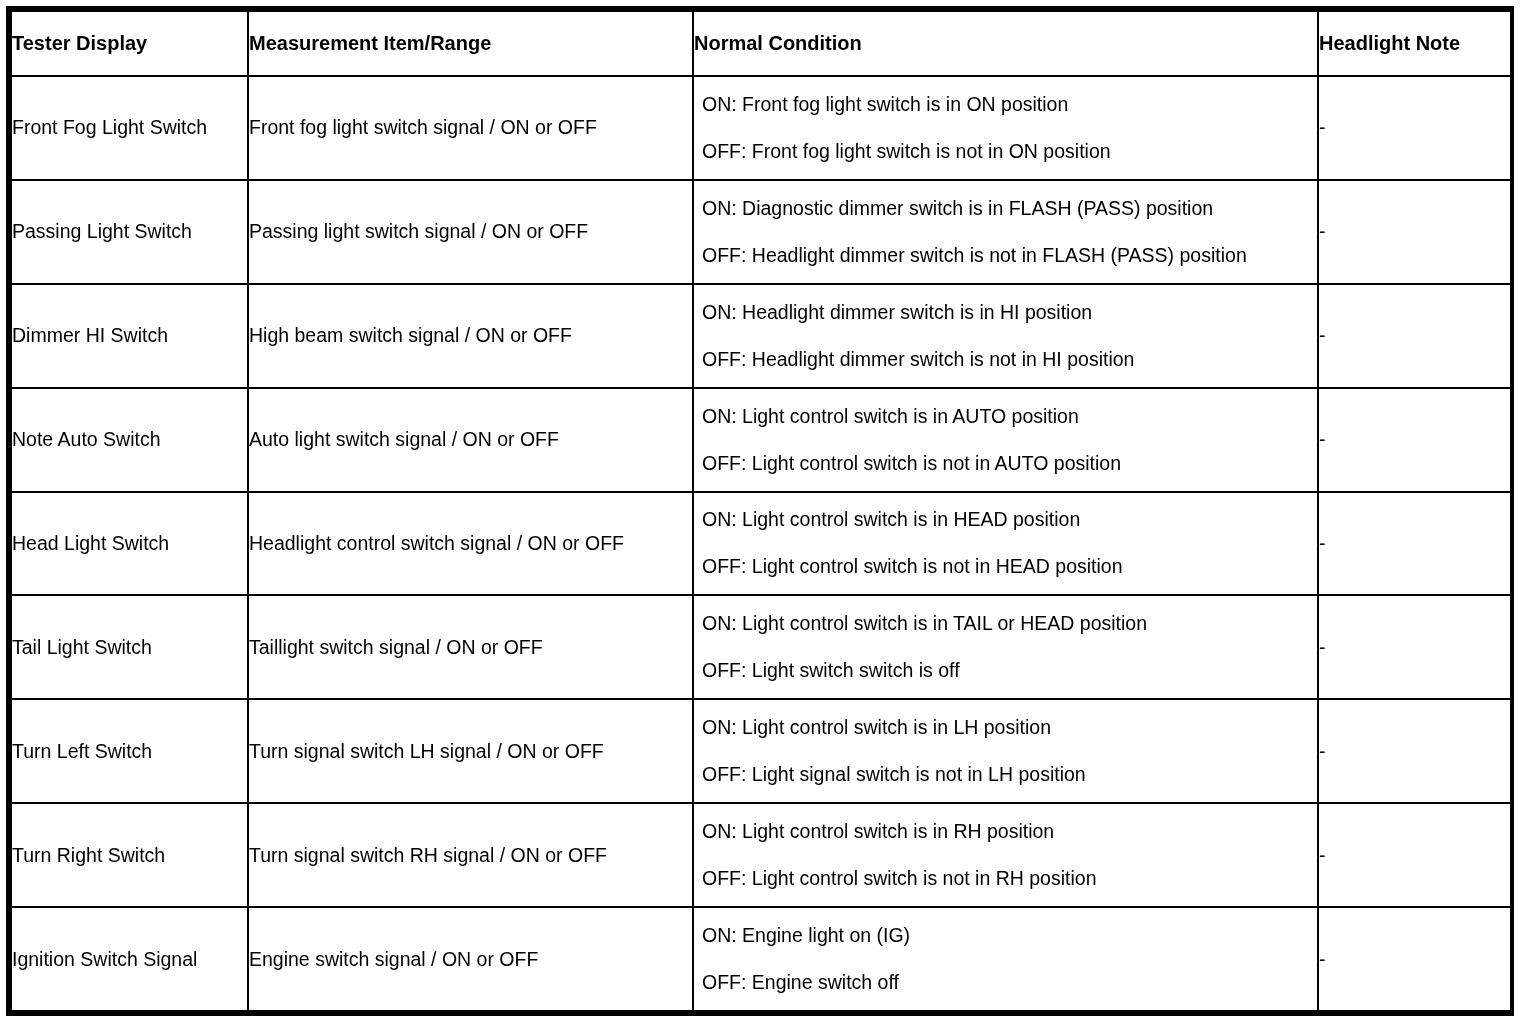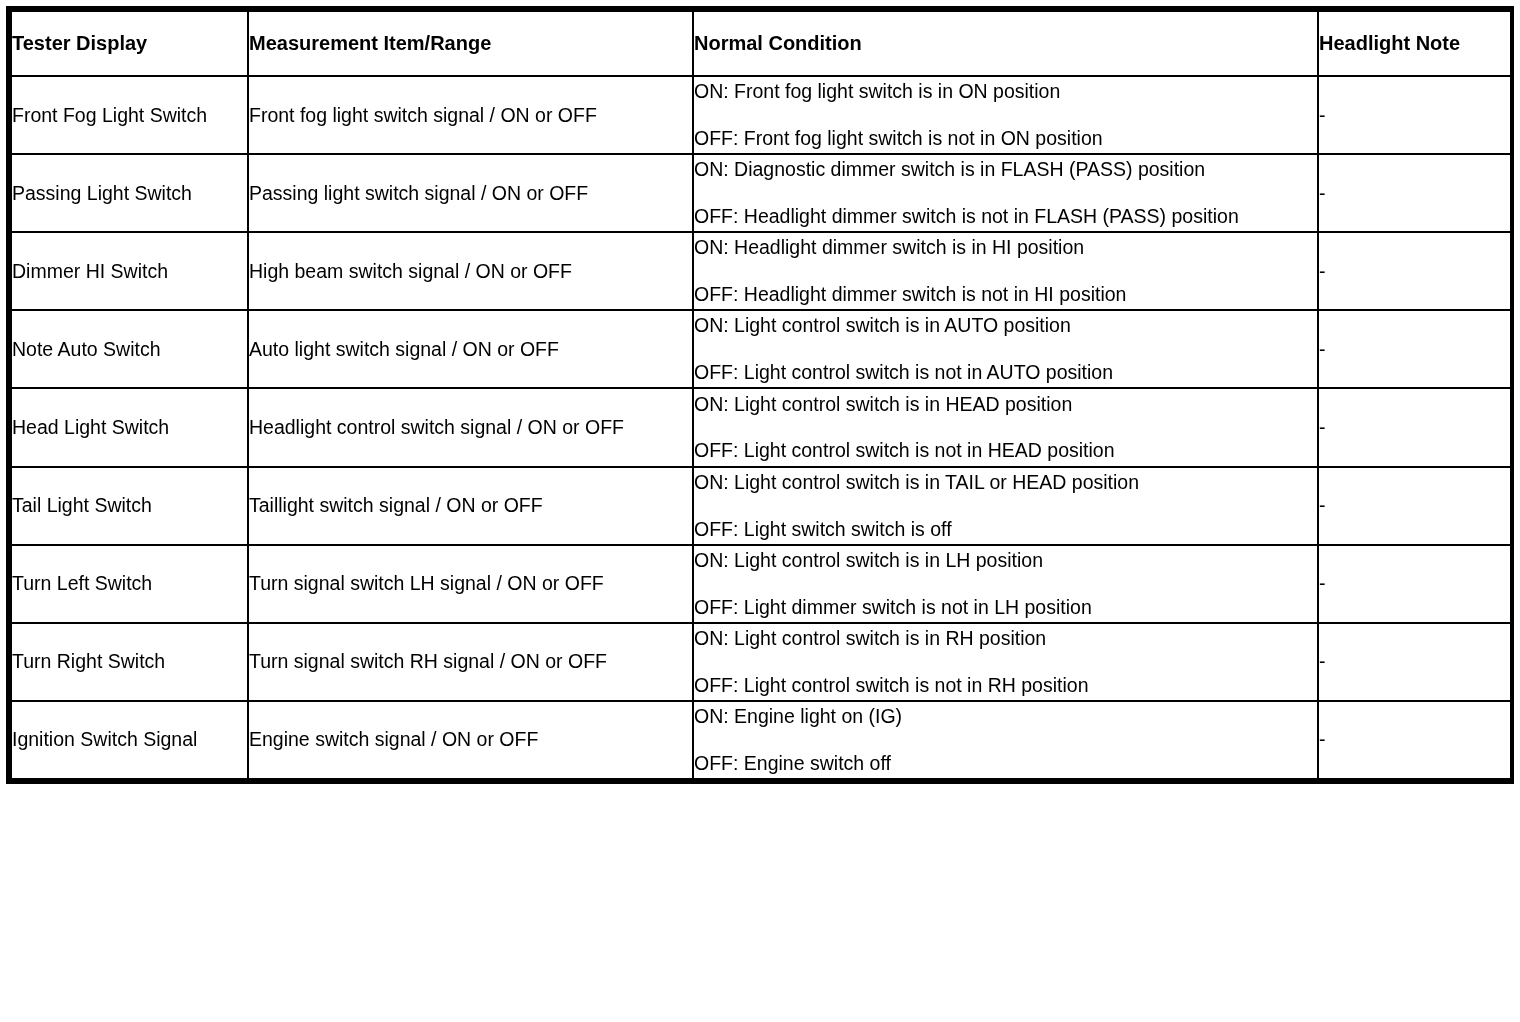--- a/index.html
+++ b/index.html
@@ -13,21 +13,21 @@
     font-family: "Liberation Sans", sans-serif;
     color: #000000;
     overflow: hidden;
   }
 
   .table-wrap {
     position: absolute;
     left: 6px;
     top: 6px;
     width: 1508px;
-    height: 778px;
+    height: 1010px;
     box-sizing: border-box;
     border: 4px solid #000000;
   }
 
   table.spec-table {
     width: 100%;
     height: 100%;
     border-collapse: collapse;
     table-layout: fixed;
   }
@@ -60,21 +60,21 @@
   tbody td {
     font-size: 19.5px;
     line-height: 1.28;
     font-weight: normal;
   }
   td.cell-tester   { padding: 6px 0 6px 10px; }
   td.cell-measure  { padding: 6px 10px 6px 11px; }
   td.cell-normal   { padding: 6px 8px 6px 9px; vertical-align: middle; }
   td.cell-note     { padding: 6px 0 6px 10px; }
 
-  .cond-line { margin: 0; }
+  .cond-line { margin: 8px; }
   .cond-line + .cond-line { margin-top: 22px; }
 
   .note-dash { display: inline-block; }
 </style>
 </head>
 <body>
 
 <div class="table-wrap">
   <table class="spec-table">
     <colgroup>
@@ -163,21 +163,21 @@
         <td class="cell-note">
           <span class="note-dash">-</span>
         </td>
       </tr>
 
       <tr>
         <td class="cell-tester">Turn Left Switch</td>
         <td class="cell-measure">Turn signal switch LH signal / ON or OFF</td>
         <td class="cell-normal">
           <p class="cond-line">ON: Light control switch is in LH position</p>
-          <p class="cond-line">OFF: Light dimmer switch is not in LH position</p>
+          <p class="cond-line">OFF: Light signal switch is not in LH position</p>
         </td>
         <td class="cell-note">
           <span class="note-dash">-</span>
         </td>
       </tr>
 
       <tr>
         <td class="cell-tester">Turn Right Switch</td>
         <td class="cell-measure">Turn signal switch RH signal / ON or OFF</td>
         <td class="cell-normal">

